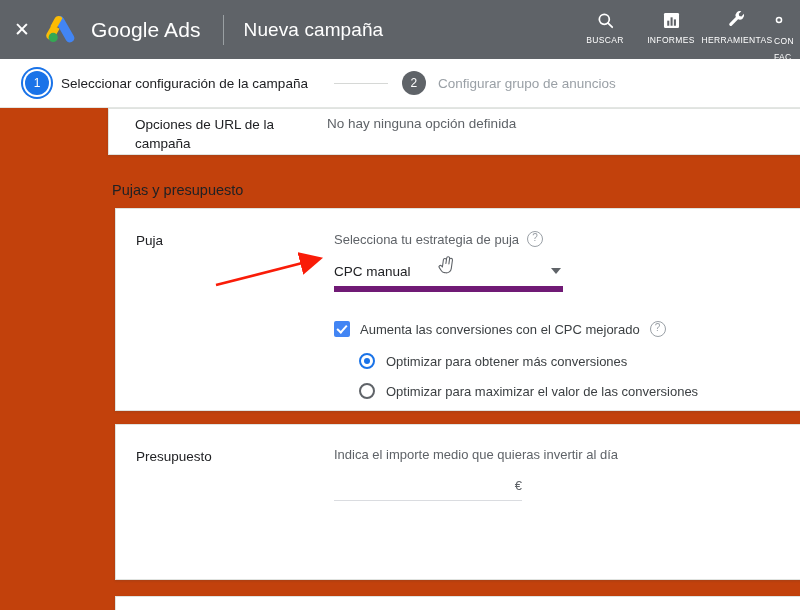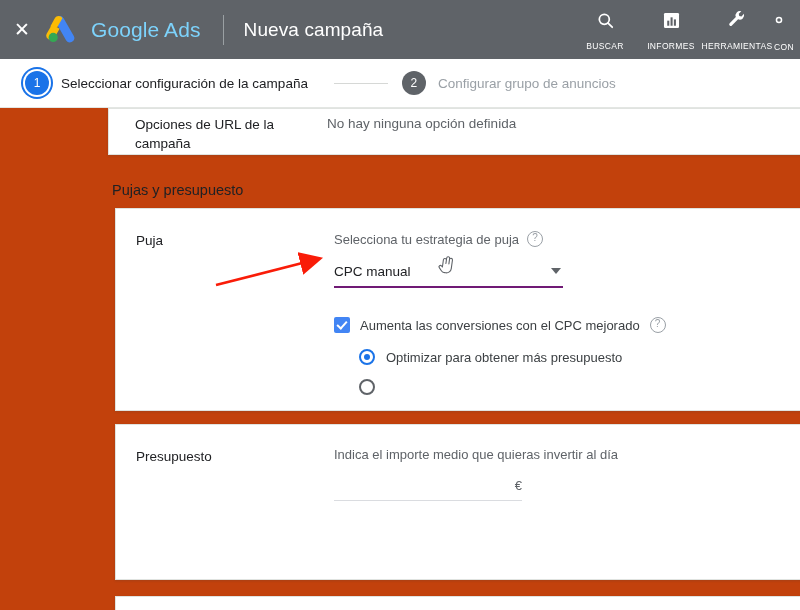--- a/index.html
+++ b/index.html
@@ -43,21 +43,21 @@
     cursor: pointer;
   }
   .ads-logo {
     position: relative;
     width: 34px;
     height: 30px;
     margin-left: 2px;
     flex: none;
   }
   .brand-text {
-    color: #7dd3fc;
+    color: #ffffff;
     font-size: 21px;
     margin-left: 11px;
     letter-spacing: .1px;
     white-space: nowrap;
   }
   .brand-sep {
     width: 1px;
     height: 30px;
     background: #9aa0a3;
     margin: 0 20px 0 22px;
@@ -85,21 +85,21 @@
     cursor: pointer;
   }
   .tb-ico {
     height: 22px;
     display: flex;
     align-items: center;
     justify-content: center;
     color: #fff;
   }
   .tb-label {
-    margin-top: 10px;
+    margin-top: 4px;
     color: #ffffff;
     font-size: 8.5px;
     letter-spacing: .35px;
     white-space: nowrap;
     text-align: center;
   }
   .tb-action.clipped {
     width: 30px;
     overflow: hidden;
     align-items: flex-start;
@@ -249,21 +249,21 @@
     display: inline-block;
     cursor: pointer;
     flex: none;
   }
 
   .select-wrap {
     position: relative;
     width: 229px;
     margin-top: 17px;
     padding-bottom: 7px;
-    border-bottom: 2px solid #701a75;
+    border-bottom: 6px solid #701a75;
     cursor: pointer;
   }
   .select-value {
     font-size: 13.5px;
     color: #202124;
   }
   .select-arrow {
     position: absolute;
     right: 2px;
     top: 4px;
@@ -494,25 +494,26 @@
           </div>
 
           <div class="check-row">
             <span class="checkbox"></span>
             <span class="check-label">Aumenta las conversiones con el CPC mejorado</span>
             <span class="help-icon">?</span>
           </div>
 
           <div class="radio-row r1">
             <span class="radio on"></span>
-            <span class="radio-label">Optimizar para obtener más presupuesto</span>
+            <span class="radio-label">Optimizar para obtener más conversiones</span>
           </div>
 
           <div class="radio-row r2">
             <span class="radio"></span>
+            <span class="radio-label">Optimizar para maximizar el valor de las conversiones</span>
           </div>
 
         </div>
       </div>
     </div>
 
     <div class="card" id="card-presupuesto">
       <div class="card-inner">
         <div class="card-label">Presupuesto</div>
         <div class="card-body">

